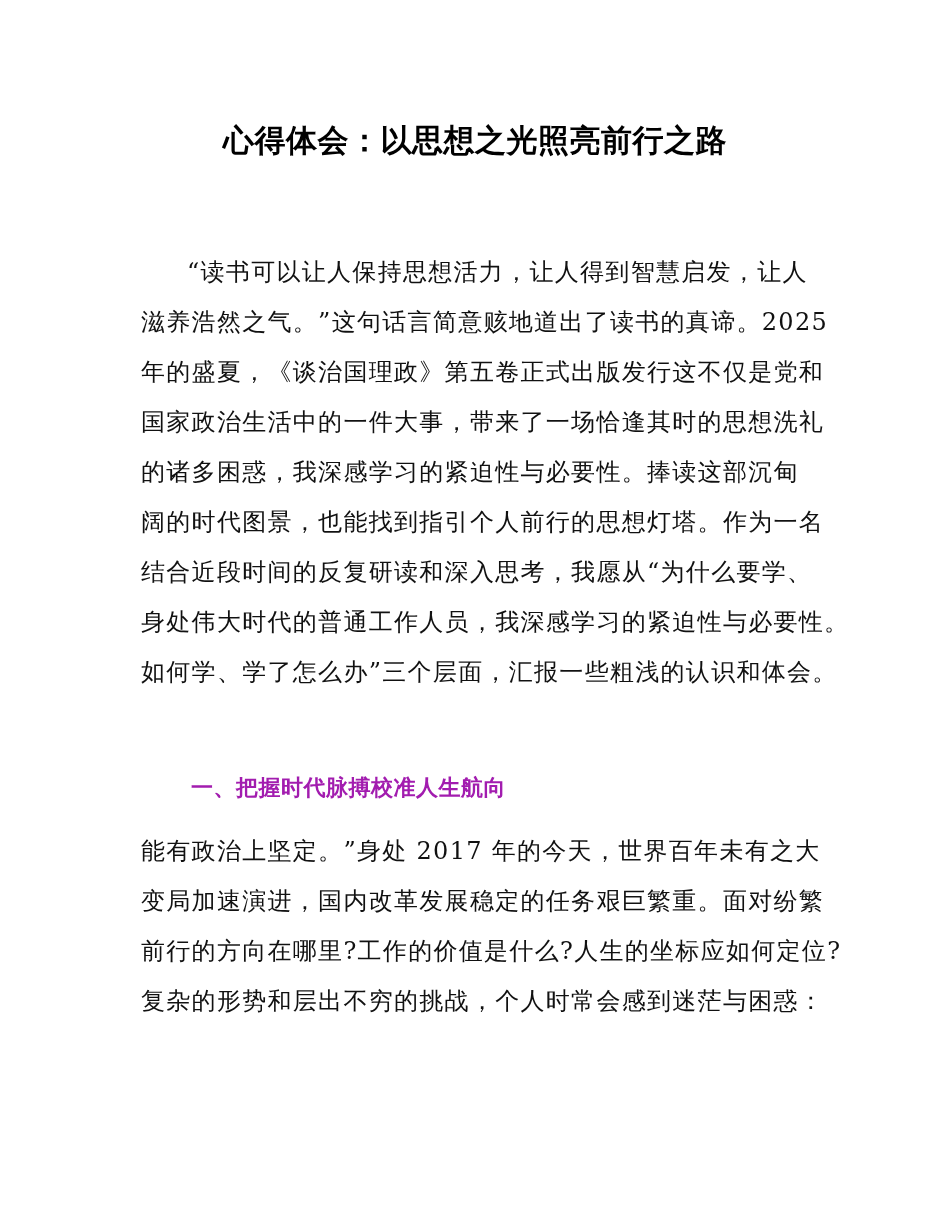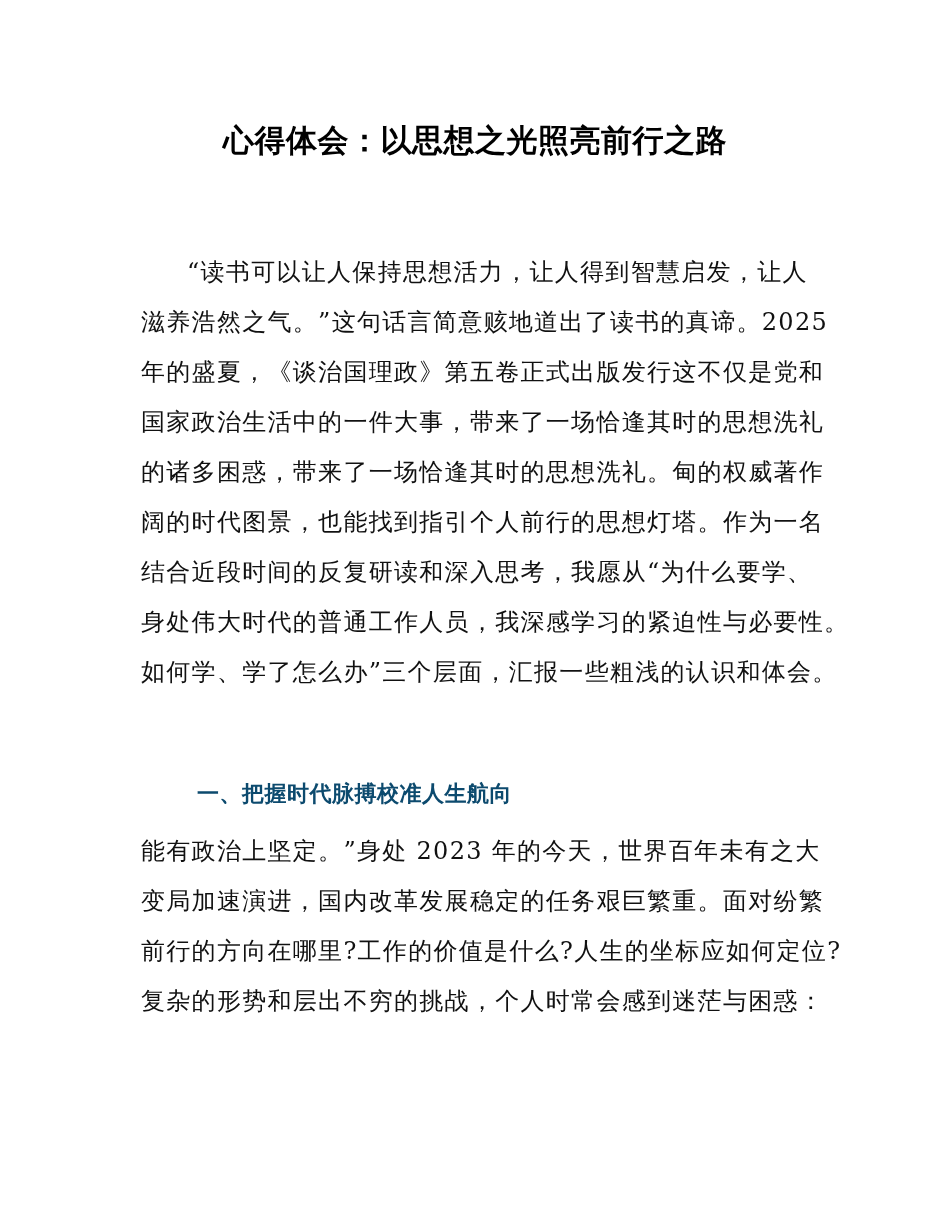--- a/index.html
+++ b/index.html
@@ -55,45 +55,45 @@
     }
     .heading {
       position: absolute;
       left: 187px;
       top: 764px;
       font-family: "DejaVu Sans", "Liberation Sans", sans-serif;
       font-weight: bold;
       font-size: 22px;
       line-height: 40px;
       letter-spacing: 0.5px;
-      color: #0c4a6e;
-      margin: 10px;
+      color: #a21caf;
+      margin: 4px;
     }
   </style>
 </head>
 <body>
 
 <div class="page">
 
   <h1 class="title">心得体会：以思想之光照亮前行之路</h1>
 
   <div class="body-block" style="top:247px;">
     <div class="line indent">“读书可以让人保持思想活力，让人得到智慧启发，让人</div>
     <div class="line">滋养浩然之气。”这句话言简意赅地道出了读书的真谛。2025</div>
     <div class="line">年的盛夏，《谈治国理政》第五卷正式出版发行这不仅是党和</div>
     <div class="line">国家政治生活中的一件大事，带来了一场恰逢其时的思想洗礼</div>
-    <div class="line">的诸多困惑，带来了一场恰逢其时的思想洗礼。甸的权威著作</div>
+    <div class="line">的诸多困惑，我深感学习的紧迫性与必要性。捧读这部沉甸</div>
     <div class="line">阔的时代图景，也能找到指引个人前行的思想灯塔。作为一名</div>
     <div class="line">结合近段时间的反复研读和深入思考，我愿从“为什么要学、</div>
     <div class="line">身处伟大时代的普通工作人员，我深感学习的紧迫性与必要性。</div>
     <div class="line">如何学、学了怎么办”三个层面，汇报一些粗浅的认识和体会。</div>
   </div>
 
   <h2 class="heading">一、把握时代脉搏校准人生航向</h2>
 
   <div class="body-block" style="top:826px;">
-    <div class="line">能有政治上坚定。”身处 2023 年的今天，世界百年未有之大</div>
+    <div class="line">能有政治上坚定。”身处 2017 年的今天，世界百年未有之大</div>
     <div class="line">变局加速演进，国内改革发展稳定的任务艰巨繁重。面对纷繁</div>
     <div class="line">前行的方向在哪里?工作的价值是什么?人生的坐标应如何定位?</div>
     <div class="line">复杂的形势和层出不穷的挑战，个人时常会感到迷茫与困惑：</div>
   </div>
 
 </div>
 
 </body></html>

